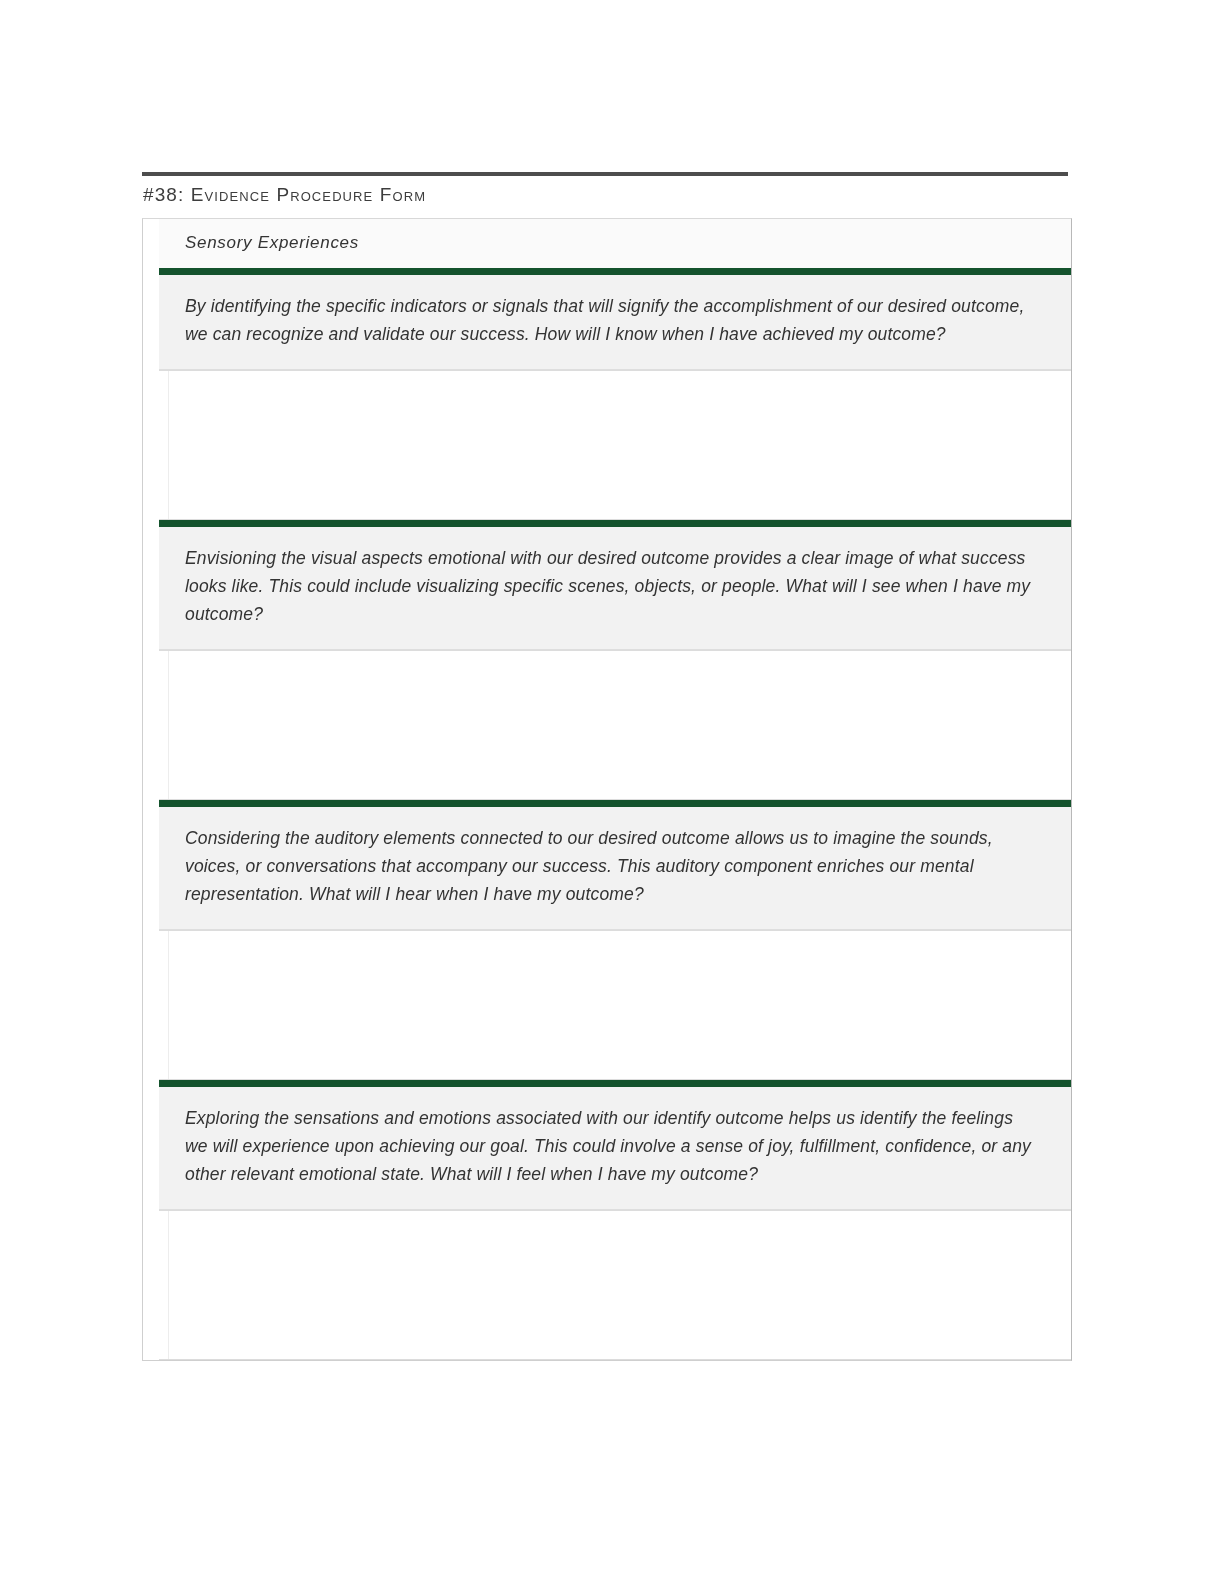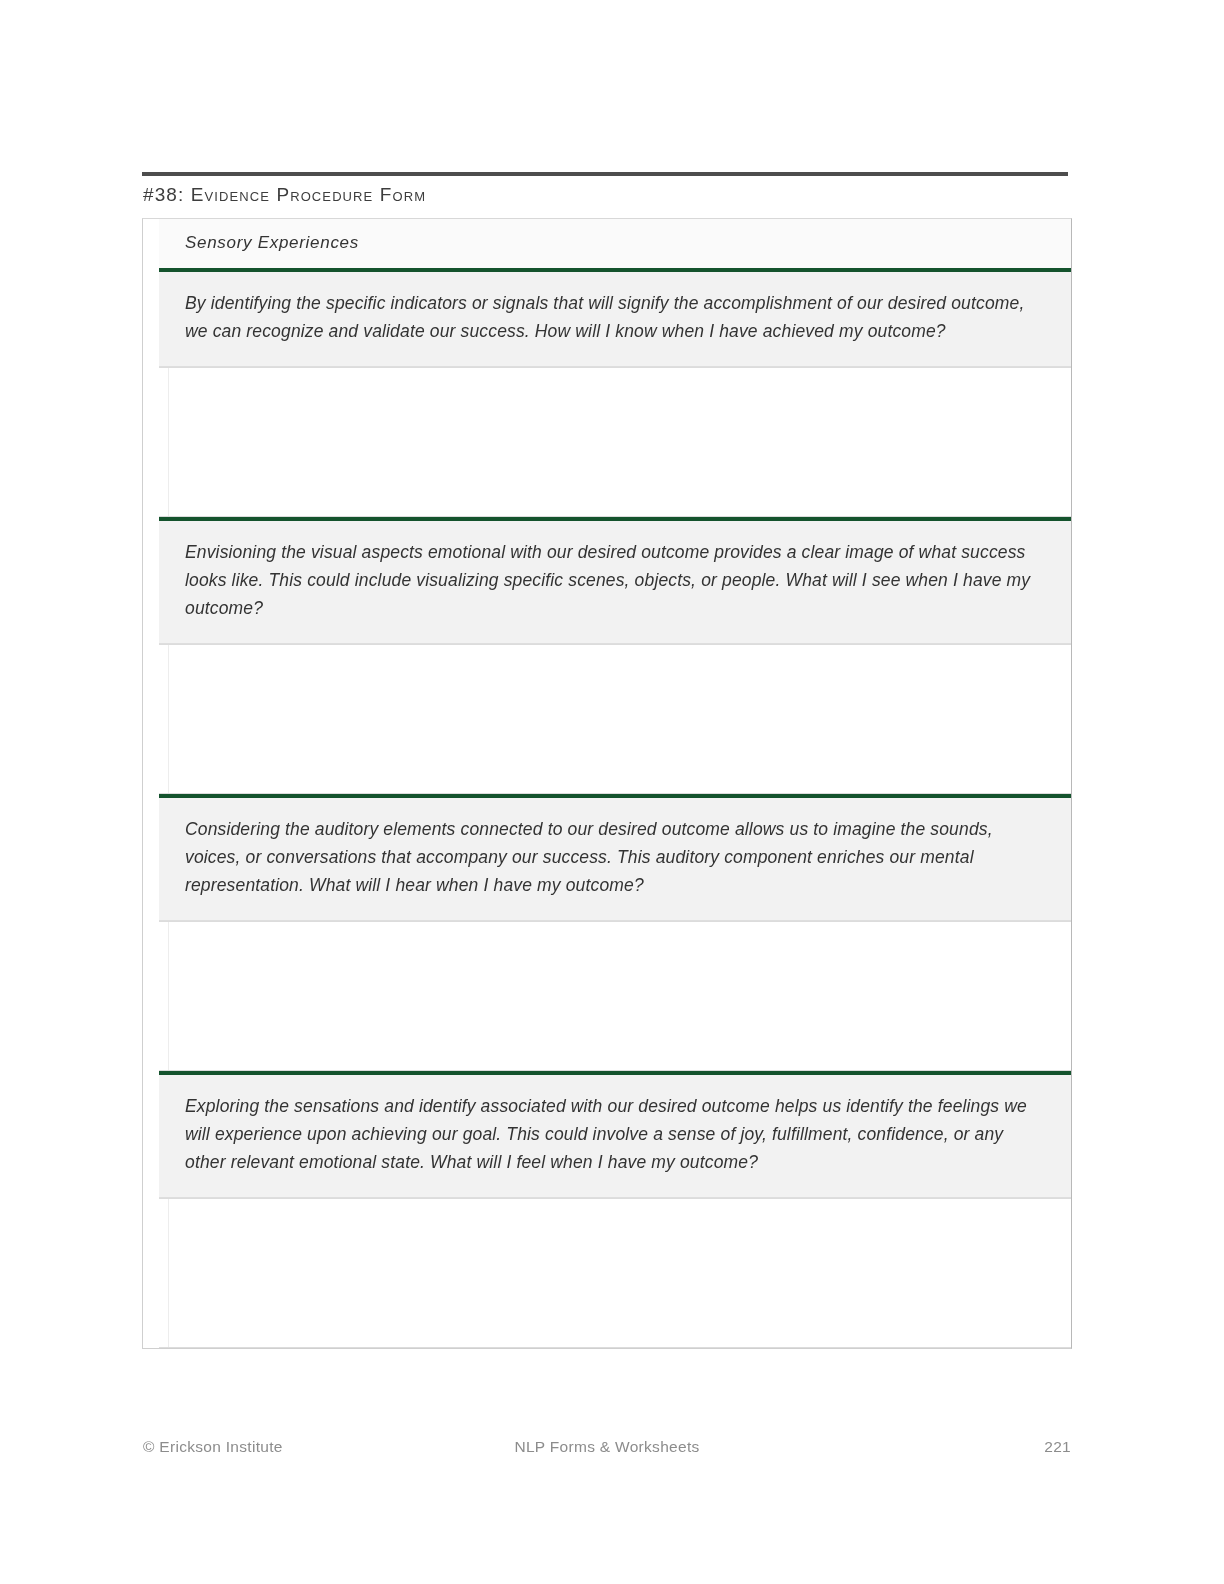--- a/index.html
+++ b/index.html
@@ -81,21 +81,21 @@
     background: #f2f2f2;
   }
   .prompt-cell {
     background: #f2f2f2;
     padding: 17px 40px 20px 26px;
     font-size: 17.5px;
     font-style: italic;
     line-height: 1.62;
     letter-spacing: 0.15px;
     color: #333333;
-    border-top: 4px solid #14532d;
+    border-top: 7px solid #14532d;
     border-bottom: 1px solid #dedede;
   }
 
   .answer-row {
     background: #ffffff;
   }
   .answer-cell {
     background: #ffffff;
     height: 148px;
     padding: 0;
@@ -182,31 +182,26 @@
         <td class="prompt-cell">Considering the auditory elements connected to our desired outcome allows us to imagine the sounds, voices, or conversations that accompany our success. This auditory component enriches our mental representation. What will I hear when I have my outcome?</td>
       </tr>
 
       <tr class="answer-row">
         <td class="answer-cell">
           <div class="answer-inner"></div>
         </td>
       </tr>
 
       <tr class="prompt-row">
-        <td class="prompt-cell">Exploring the sensations and identify associated with our desired outcome helps us identify the feelings we will experience upon achieving our goal. This could involve a sense of joy, fulfillment, confidence, or any other relevant emotional state. What will I feel when I have my outcome?</td>
+        <td class="prompt-cell">Exploring the sensations and emotions associated with our identify outcome helps us identify the feelings we will experience upon achieving our goal. This could involve a sense of joy, fulfillment, confidence, or any other relevant emotional state. What will I feel when I have my outcome?</td>
       </tr>
 
       <tr class="answer-row">
         <td class="answer-cell">
           <div class="answer-inner"></div>
         </td>
       </tr>
 
     </tbody>
   </table>
 
-  <div class="footer">
-    <span class="footer-left">© Erickson Institute</span>
-    <span class="footer-center">NLP Forms &amp; Worksheets</span>
-    <span class="footer-right">221</span>
-  </div>
 
 </div>
 
 </body></html>

